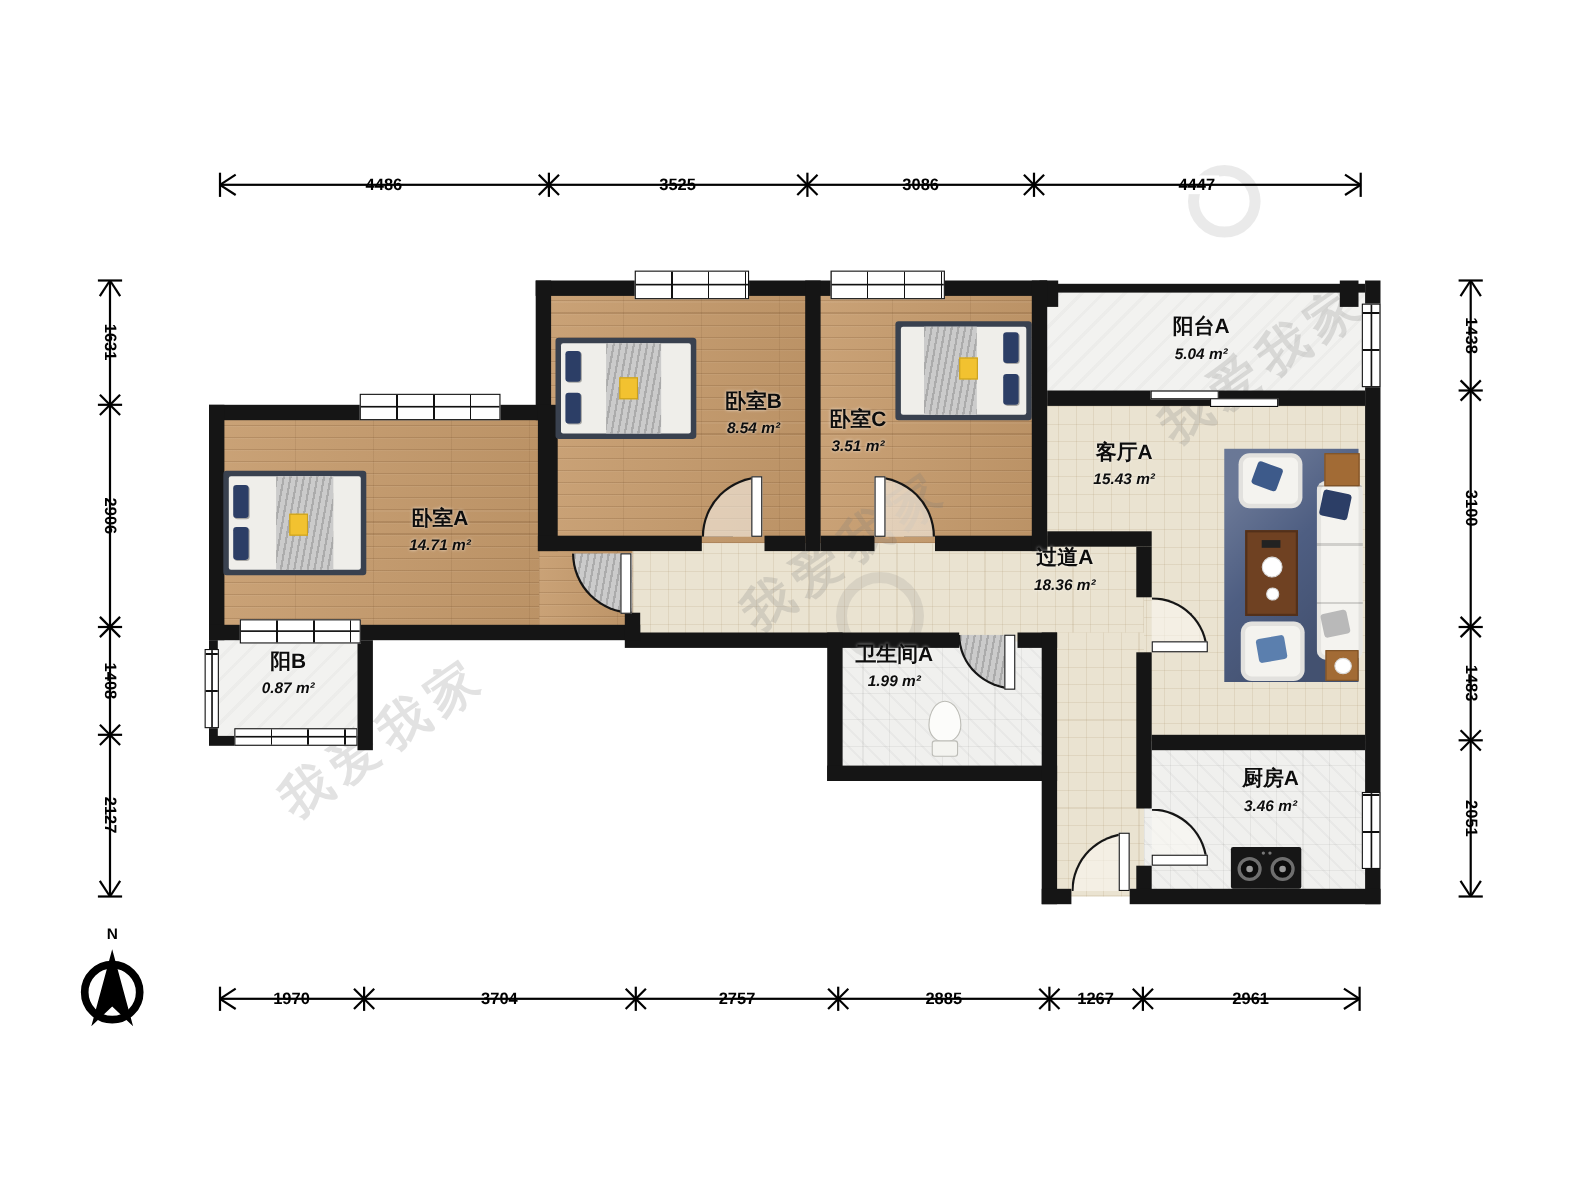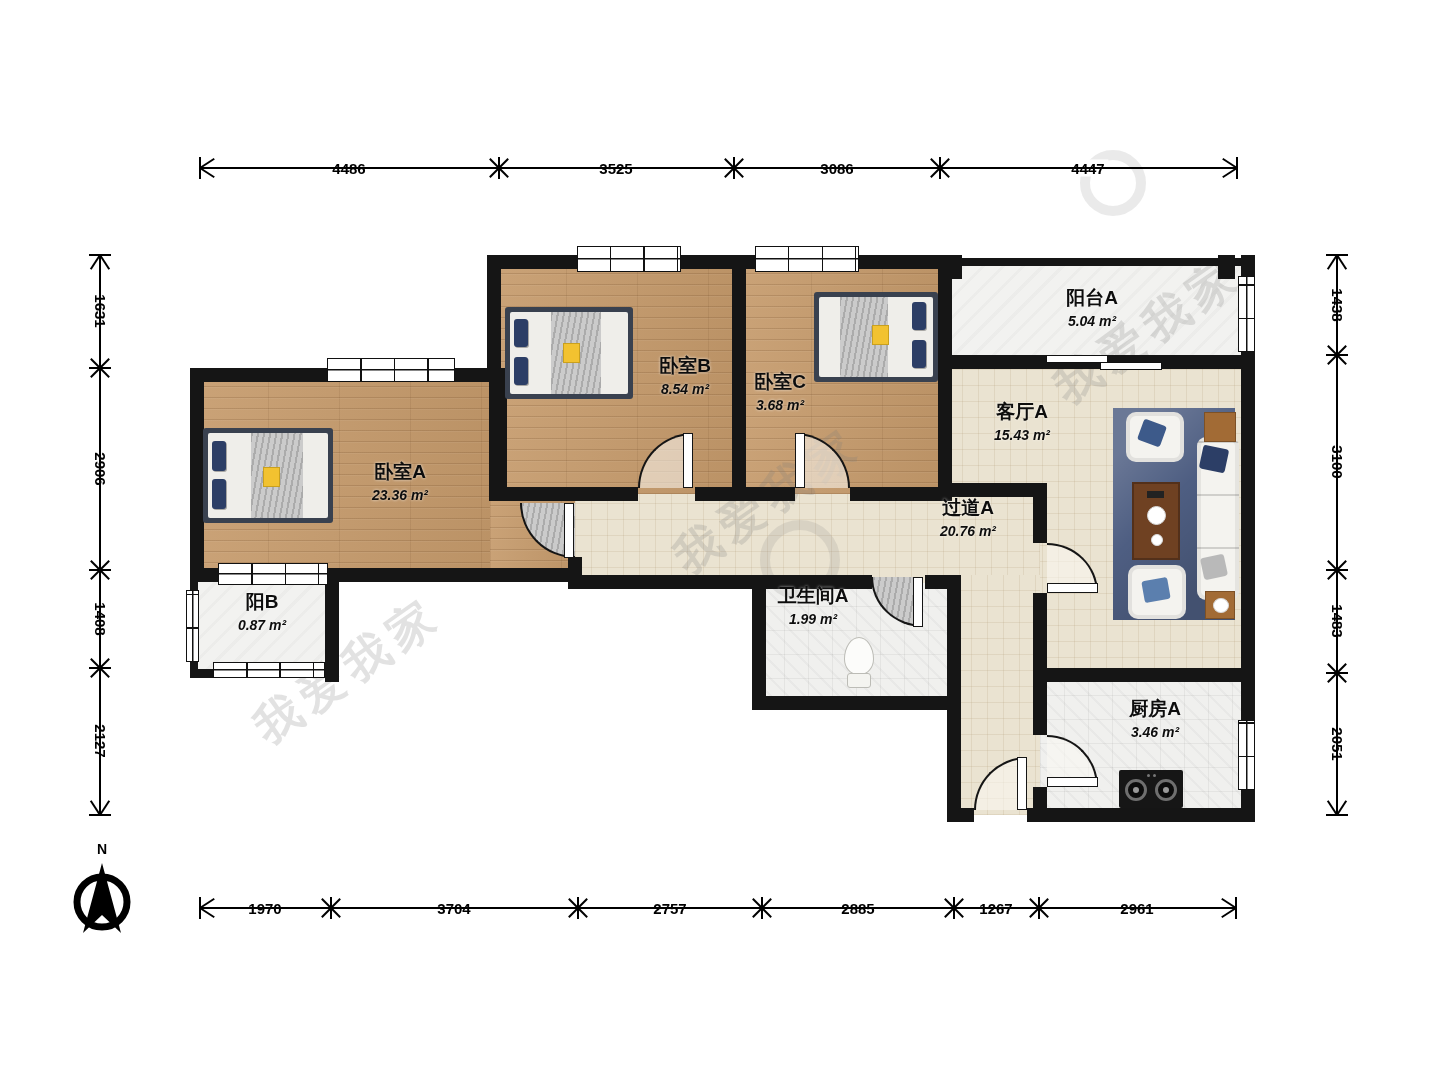--- a/index.html
+++ b/index.html
@@ -221,41 +221,41 @@
       </span>
     <span class="burner" style="left:36px;top:9px;width:22px;height:22px">
         <i></i>
       </span>
     <span style="position:absolute;left:28px;top:4px;width:3px;height:3px;background:#777;border-radius:50%"></span>
     <span style="position:absolute;left:34px;top:4px;width:3px;height:3px;background:#777;border-radius:50%"></span>
   </div>
 
   <div class="rlabel" style="left:335px;top:462px">
     <div class="nm">卧室A</div>
-    <div class="ar">23.36 m²</div>
+    <div class="ar">14.71 m²</div>
   </div>
   <div class="rlabel" style="left:620px;top:356px">
     <div class="nm">卧室B</div>
     <div class="ar">8.54 m²</div>
   </div>
   <div class="rlabel" style="left:715px;top:372px">
     <div class="nm">卧室C</div>
-    <div class="ar">3.68 m²</div>
+    <div class="ar">3.51 m²</div>
   </div>
   <div class="rlabel" style="left:1027px;top:288px">
     <div class="nm">阳台A</div>
     <div class="ar">5.04 m²</div>
   </div>
   <div class="rlabel" style="left:957px;top:402px">
     <div class="nm">客厅A</div>
     <div class="ar">15.43 m²</div>
   </div>
   <div class="rlabel" style="left:903px;top:498px">
     <div class="nm">过道A</div>
-    <div class="ar">20.76 m²</div>
+    <div class="ar">18.36 m²</div>
   </div>
   <div class="rlabel" style="left:748px;top:586px">
     <div class="nm">卫生间A</div>
     <div class="ar">1.99 m²</div>
   </div>
   <div class="rlabel" style="left:197px;top:592px">
     <div class="nm">阳B</div>
     <div class="ar">0.87 m²</div>
   </div>
   <div class="rlabel" style="left:1090px;top:699px">

